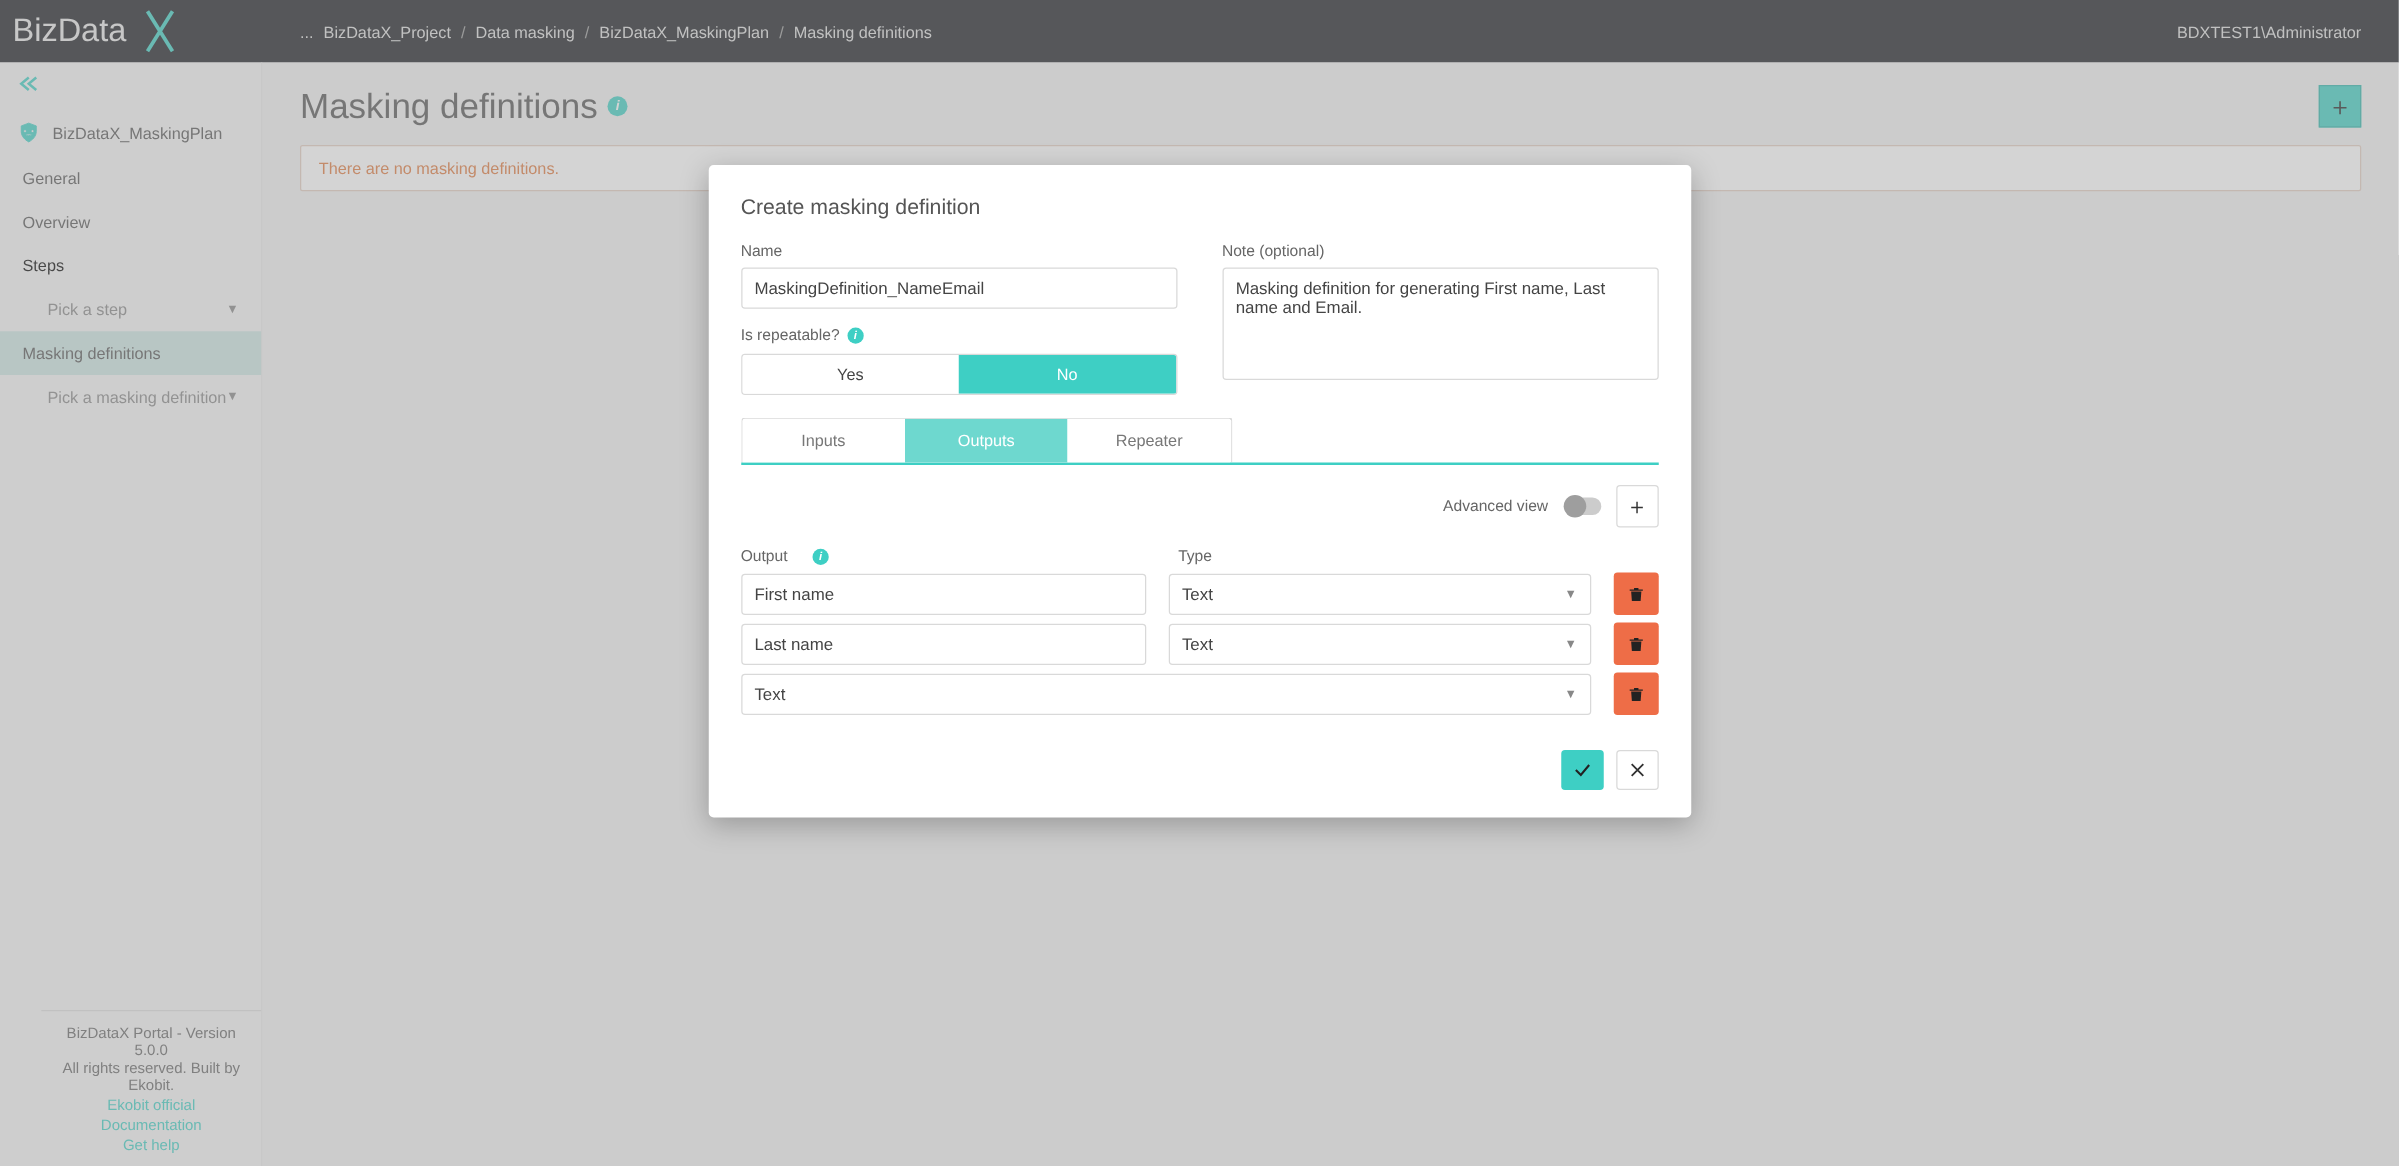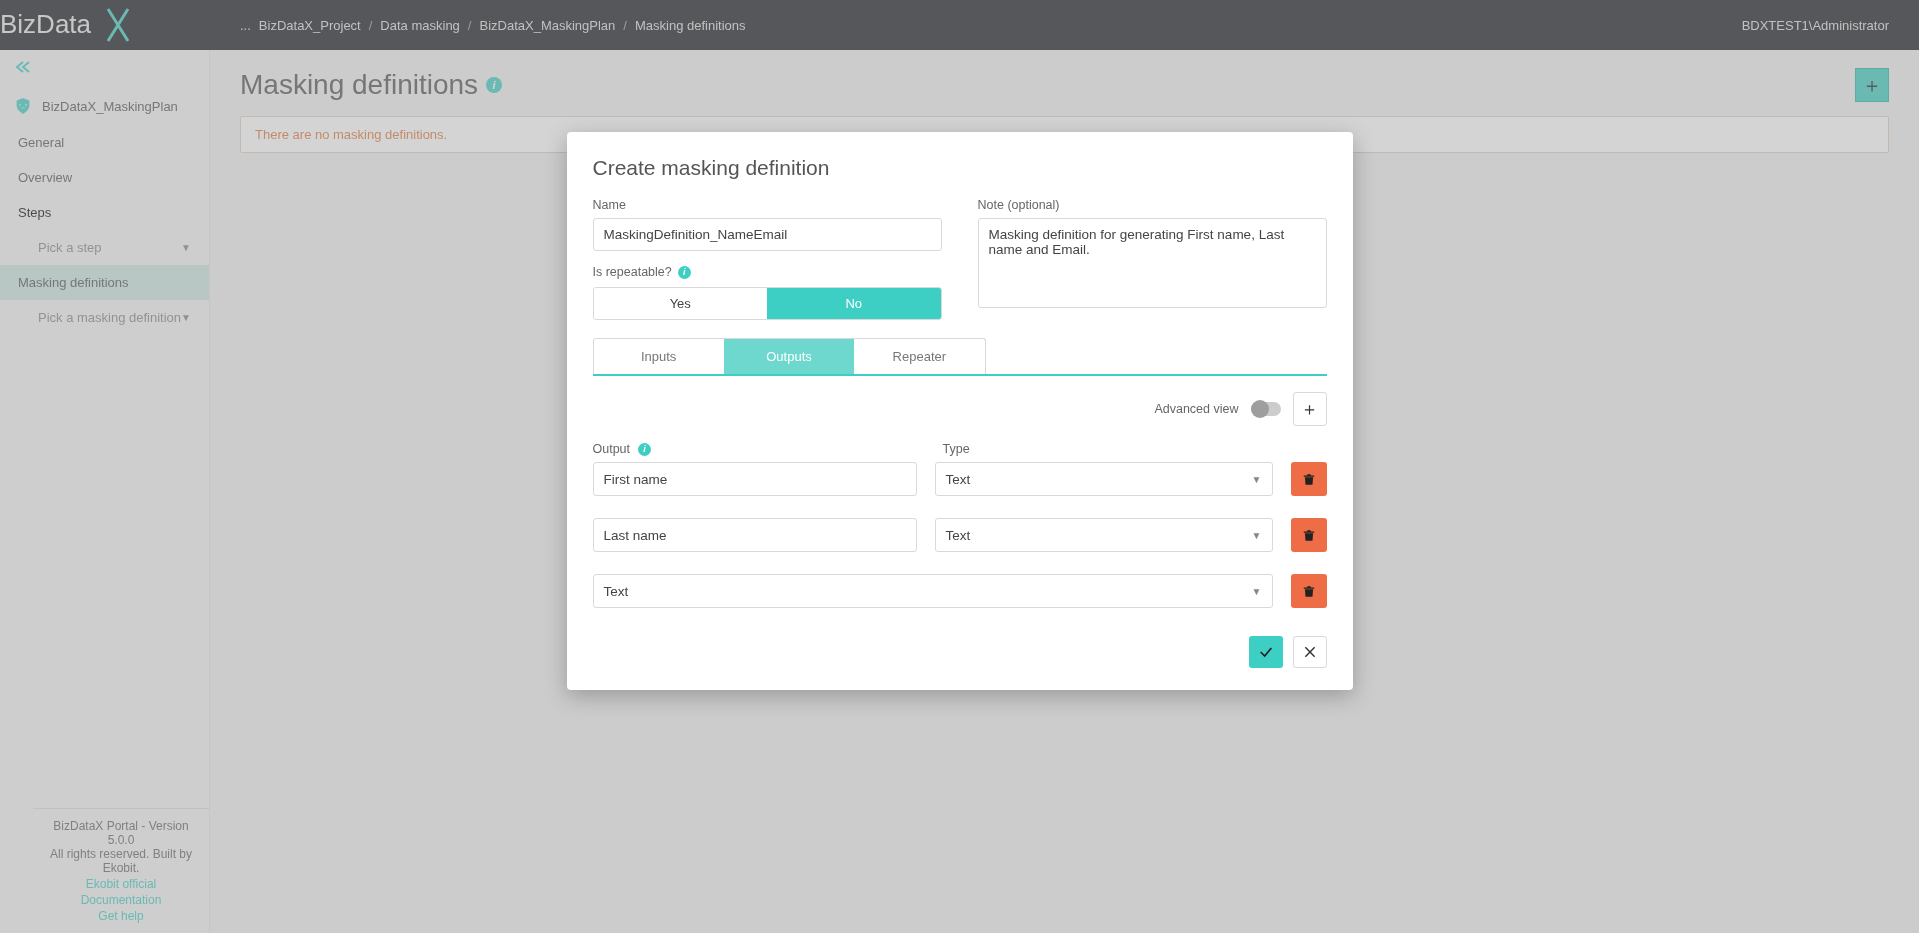--- a/index.html
+++ b/index.html
@@ -13,21 +13,21 @@
     --border:#d9d9d9;
     --orange:#ee6d47;
     --warning:#e07a3f;
   }
   *{box-sizing:border-box;font-family:"Segoe UI",Arial,sans-serif;}
   html,body{margin:0;padding:0;height:100%;width:100%;overflow:hidden;color:var(--text);}
   body{display:flex;flex-direction:column;height:933px;width:1919px;position:relative;}
 
   
   .topbar{background:var(--dark);height:50px;display:flex;align-items:center;color:#ddd;font-size:13px;}
-  .logo{height:34px;width:210px;display:flex;align-items:center;font-size:24px;font-weight:300;color:#e8e8e8;}
+  .logo{height:34px;width:210px;display:flex;align-items:center;padding-left:10px;font-size:24px;font-weight:300;color:#e8e8e8;}
   .logo svg{height:40px;}
   .breadcrumb{display:flex;align-items:center;gap:8px;margin-left:30px;}
   .breadcrumb .sep{color:#999;}
   .breadcrumb .crumb{color:#ddd;}
   .topbar .spacer{flex:1;}
   .user{padding-right:30px;color:#ddd;}
 
   
   .body{display:flex;flex:1;min-height:0;}
   .sidebar{width:210px;background:var(--sidebar-bg);border-right:1px solid #e6e6e6;display:flex;flex-direction:column;font-size:13px;}
@@ -49,42 +49,42 @@
   .info-dot{display:inline-flex;width:16px;height:16px;background:var(--teal);border-radius:50%;color:#fff;font-size:11px;align-items:center;justify-content:center;font-style:italic;font-weight:bold;}
   .add-btn{width:34px;height:34px;background:var(--teal);border:1px solid #2fb5aa;display:flex;align-items:center;justify-content:center;font-size:20px;color:#222;cursor:pointer;}
   .warn-box{margin-top:14px;border:1px solid #e2cdbf;background:#fff;padding:10px 14px;color:var(--warning);font-size:13px;border-radius:2px;}
 
   
   .overlay{position:absolute;inset:0;background:rgba(160,160,160,0.45);z-index:10;}
   .overlay-inner{position:absolute;inset:0;}
   
   
   .modal{position:absolute;top:132px;left:50%;transform:translateX(-50%);width:786px;background:#fff;border-radius:4px;box-shadow:0 6px 22px rgba(0,0,0,0.25);padding:24px 26px 22px;z-index:20;}
-  .modal h2{margin:0 0 18px;font-size:21px;font-weight:400;color:#555;}
+  .modal h2{margin:0 0 18px;font-size:17px;font-weight:400;color:#555;}
   .row{display:flex;gap:36px;}
   .col{flex:1;display:flex;flex-direction:column;}
   .label{font-size:12.5px;color:#666;margin-bottom:6px;display:flex;align-items:center;gap:6px;}
   .input,.textarea,.select{width:100%;border:1px solid var(--border);border-radius:3px;padding:8px 10px;font-size:13.5px;color:#444;background:#fff;}
   .textarea{height:90px;resize:none;}
   .toggle-group{display:flex;border:1px solid var(--border);border-radius:3px;overflow:hidden;margin-top:2px;}
   .toggle-btn{flex:1;text-align:center;padding:8px 0;font-size:13px;background:#fff;cursor:pointer;}
   .toggle-btn.active{background:var(--teal);color:#fff;}
   .tabs{display:flex;margin-top:18px;border:1px solid var(--border);border-bottom:none;border-radius:3px 3px 0 0;overflow:hidden;width:393px;}
   .tab{flex:1;text-align:center;padding:10px 0;font-size:13px;color:#777;background:#fff;cursor:pointer;}
   .tab.active{background:var(--teal-light);color:#fff;}
   .tab-line{height:2px;background:var(--teal);margin-bottom:16px;width:100%;}
   .adv-row{display:flex;align-items:center;justify-content:flex-end;gap:12px;margin-bottom:16px;}
   .adv-label{font-size:12.5px;color:#666;}
   .switch{width:30px;height:14px;background:#ccc;border-radius:8px;position:relative;}
   .switch::after{content:"";position:absolute;left:0;top:-2px;width:18px;height:18px;background:#9e9e9e;border-radius:50%;}
   .plus-btn{width:34px;height:34px;border:1px solid var(--border);border-radius:3px;display:flex;align-items:center;justify-content:center;font-size:18px;color:#333;background:#fff;cursor:pointer;}
   .out-head{display:flex;gap:26px;font-size:12.5px;color:#666;margin-bottom:6px;}
-  .out-head .c1{width:324px;display:flex;align-items:center;gap:8px;}
+  .out-head .c1{width:324px;display:flex;align-items:center;gap:20px;}
   .out-head .c2{flex:1;}
-  .out-row{display:flex;gap:18px;margin-bottom:22px;}
+  .out-row{display:flex;gap:18px;align-items:center;margin-bottom:6px;}
   .out-row .input{width:324px;}
   .out-row .select{flex:1;display:flex;align-items:center;justify-content:space-between;}
   .del-btn{width:36px;height:34px;background:var(--orange);border-radius:3px;display:flex;align-items:center;justify-content:center;color:#222;cursor:pointer;}
   .modal-actions{display:flex;justify-content:flex-end;gap:10px;margin-top:28px;}
   .btn{width:34px;height:32px;border-radius:3px;display:flex;align-items:center;justify-content:center;cursor:pointer;font-size:15px;}
   .btn-ok{background:var(--teal);color:#222;}
   .btn-cancel{background:#fff;border:1px solid var(--border);color:#333;}
   .chev{font-size:10px;color:#888;}
   .small-info{display:inline-flex;width:13px;height:13px;background:var(--teal);border-radius:50%;color:#fff;font-size:9px;align-items:center;justify-content:center;font-style:italic;font-weight:bold;}
 </style>

